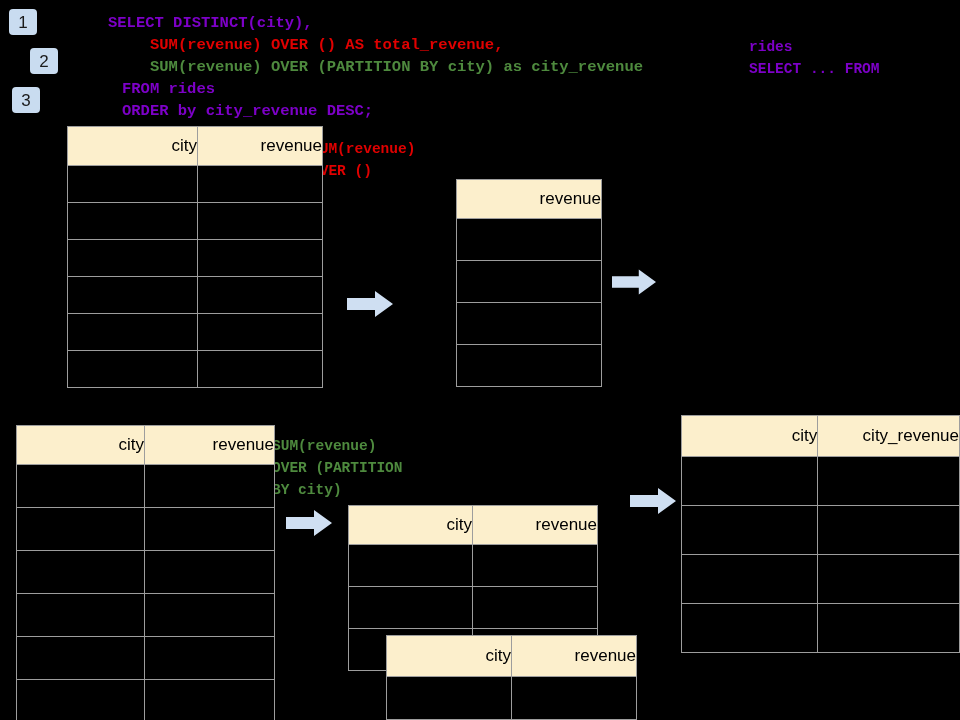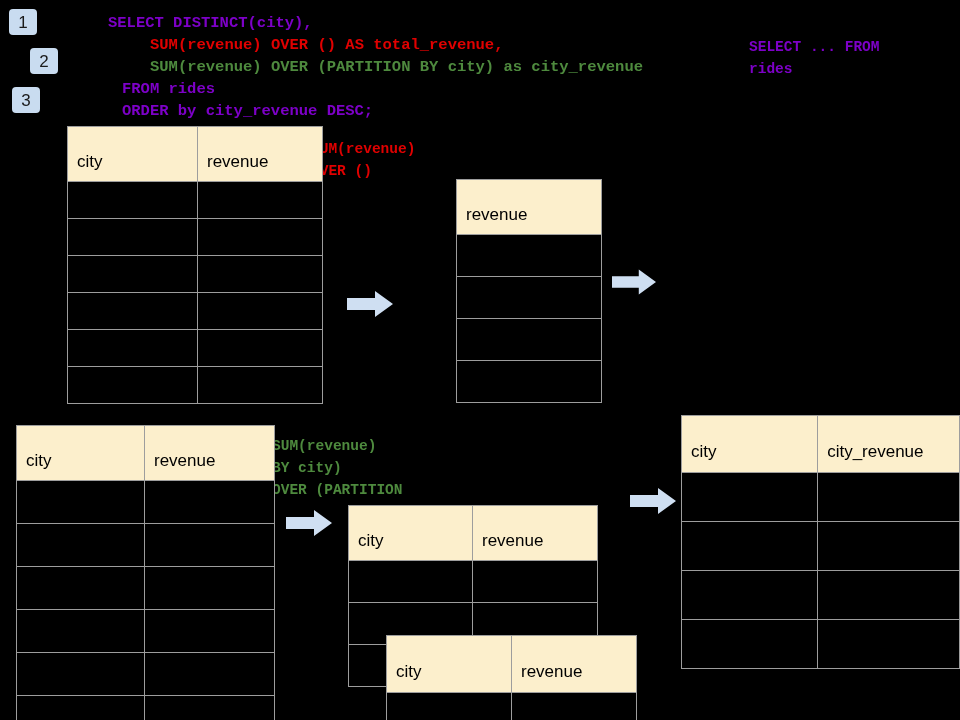--- a/index.html
+++ b/index.html
@@ -69,22 +69,22 @@
     padding: 0;
     background: #000000;
   }
   .tbl th {
     border: 1px solid #9d9d9d;
     background: #fcefcc;
     color: #000000;
     font-family: "Liberation Sans", sans-serif;
     font-weight: normal;
     font-size: 17px;
-    text-align: left;
-    padding: 16px 0 0 9px;
+    text-align: right;
+    padding: 0 0 0 9px;
   }
 
   
   .arrow {
     position: absolute;
   }
 </style>
 </head>
 <body>
 
@@ -95,25 +95,25 @@
     </div>
   <div class="badge" style="left: 30px; top: 48px; width: 28px; height: 26px; background: rgb(201, 220, 240);">
       <span>2</span>
     </div>
   <div class="badge" style="left: 12px; top: 87px; width: 28px; height: 26px; background: rgb(201, 220, 240);">
       <span>3</span>
     </div>
 
   <div class="code" id="sql-block" style="left: 84px; top: 12px;"><div class="code-line" style="color: rgb(125, 0, 200); padding-left: 0px;">SELECT DISTINCT(city),</div><div class="code-line" style="color: rgb(224, 0, 0); padding-left: 42px;">SUM(revenue) OVER () AS total_revenue,</div><div class="code-line" style="color: rgb(78, 138, 62); padding-left: 42px;">SUM(revenue) OVER (PARTITION BY city) as city_revenue</div><div class="code-line" style="color: rgb(125, 0, 200); padding-left: 14px;">FROM rides</div><div class="code-line" style="color: rgb(125, 0, 200); padding-left: 14px;">ORDER by city_revenue DESC;</div></div>
 
-  <div class="anno c-purple" style="left:749px; top:36px;"><div>SELECT ... FROM</div><div>rides</div></div>
+  <div class="anno c-purple" style="left:749px; top:36px;"><div>rides</div><div>SELECT ... FROM</div></div>
 
   <div class="anno c-red" style="left:311px; top:138px;"><div>SUM(revenue)</div><div>OVER ()</div></div>
 
-  <div class="anno c-green" style="left:272px; top:435px;"><div>SUM(revenue)</div><div>BY city)</div><div>OVER (PARTITION</div></div>
+  <div class="anno c-green" style="left:272px; top:435px;"><div>SUM(revenue)</div><div>OVER (PARTITION</div><div>BY city)</div></div>
 
   <div id="dynamic-layer">
       <table class="tbl" style="left: 67px; top: 126px;">
         <thead>
           <tr>
             <th style="width: 120px; height: 38px;">city</th>
             <th style="width: 115px; height: 38px;">revenue</th>
           </tr>
         </thead>
         <tbody>

